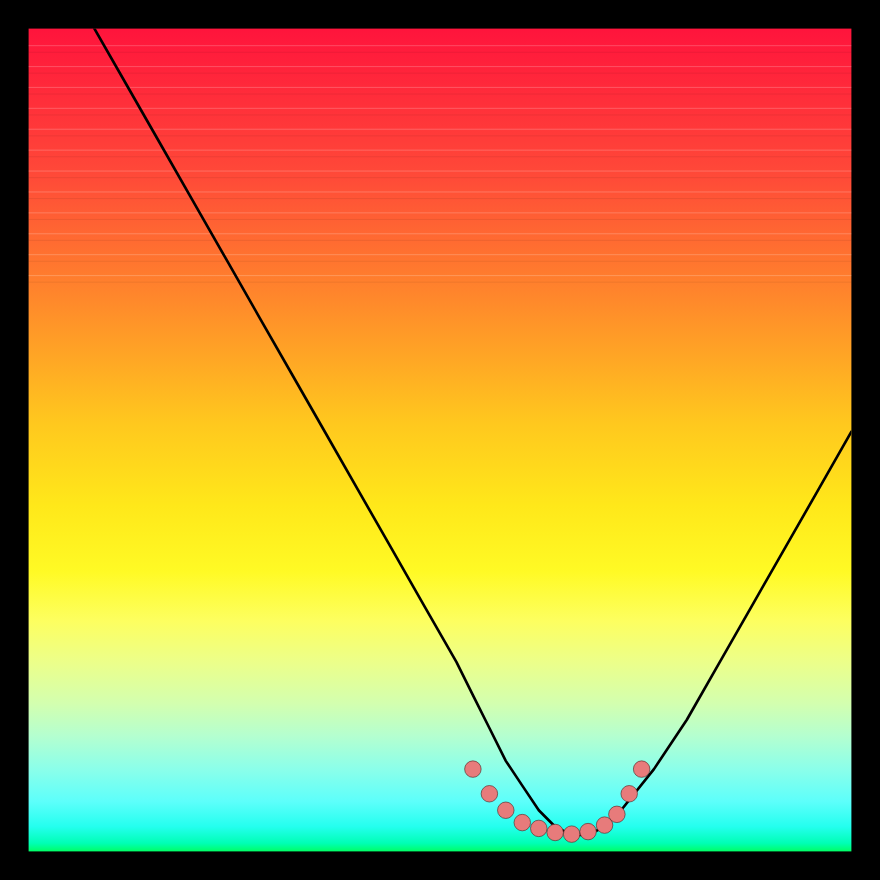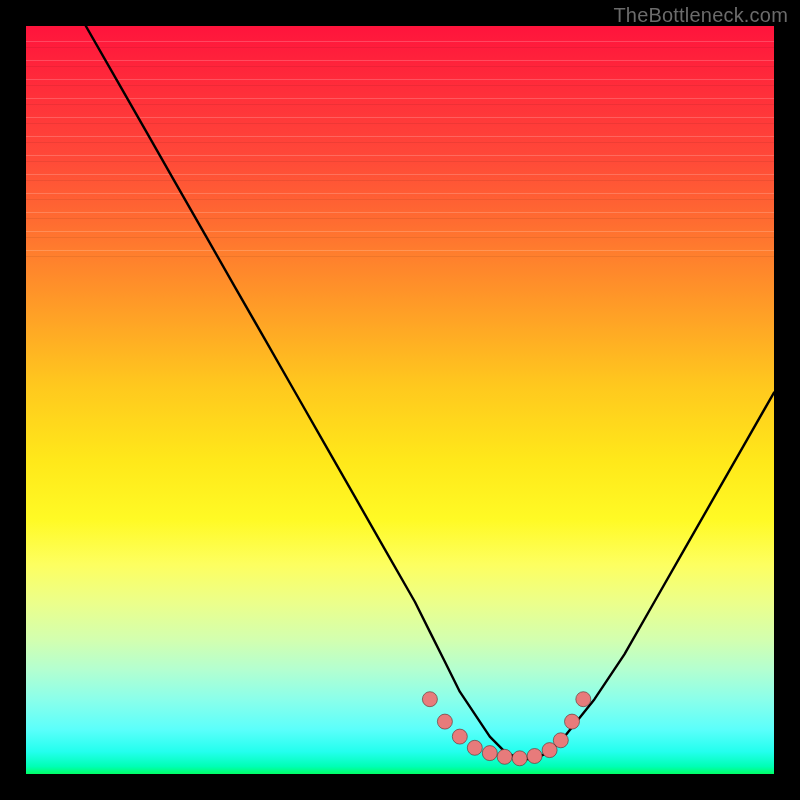--- a/index.html
+++ b/index.html
@@ -105,14 +105,13 @@
           <circle cx="478.7" cy="730.8" r="7.5" fill="#e77b7b" stroke="#5a2a2a" stroke-width="0.6"></circle>
           <circle cx="493.7" cy="732.3" r="7.5" fill="#e77b7b" stroke="#5a2a2a" stroke-width="0.6"></circle>
           <circle cx="508.6" cy="730.0" r="7.5" fill="#e77b7b" stroke="#5a2a2a" stroke-width="0.6"></circle>
           <circle cx="523.6" cy="724.1" r="7.5" fill="#e77b7b" stroke="#5a2a2a" stroke-width="0.6"></circle>
           <circle cx="534.8" cy="714.3" r="7.5" fill="#e77b7b" stroke="#5a2a2a" stroke-width="0.6"></circle>
           <circle cx="546.0" cy="695.6" r="7.5" fill="#e77b7b" stroke="#5a2a2a" stroke-width="0.6"></circle>
           <circle cx="557.3" cy="673.2" r="7.5" fill="#e77b7b" stroke="#5a2a2a" stroke-width="0.6"></circle>
         </g>
     </svg>
   </div>
-  <div class="attribution">TheBottleneck.com</div>
 </div>
 
 </body></html>

